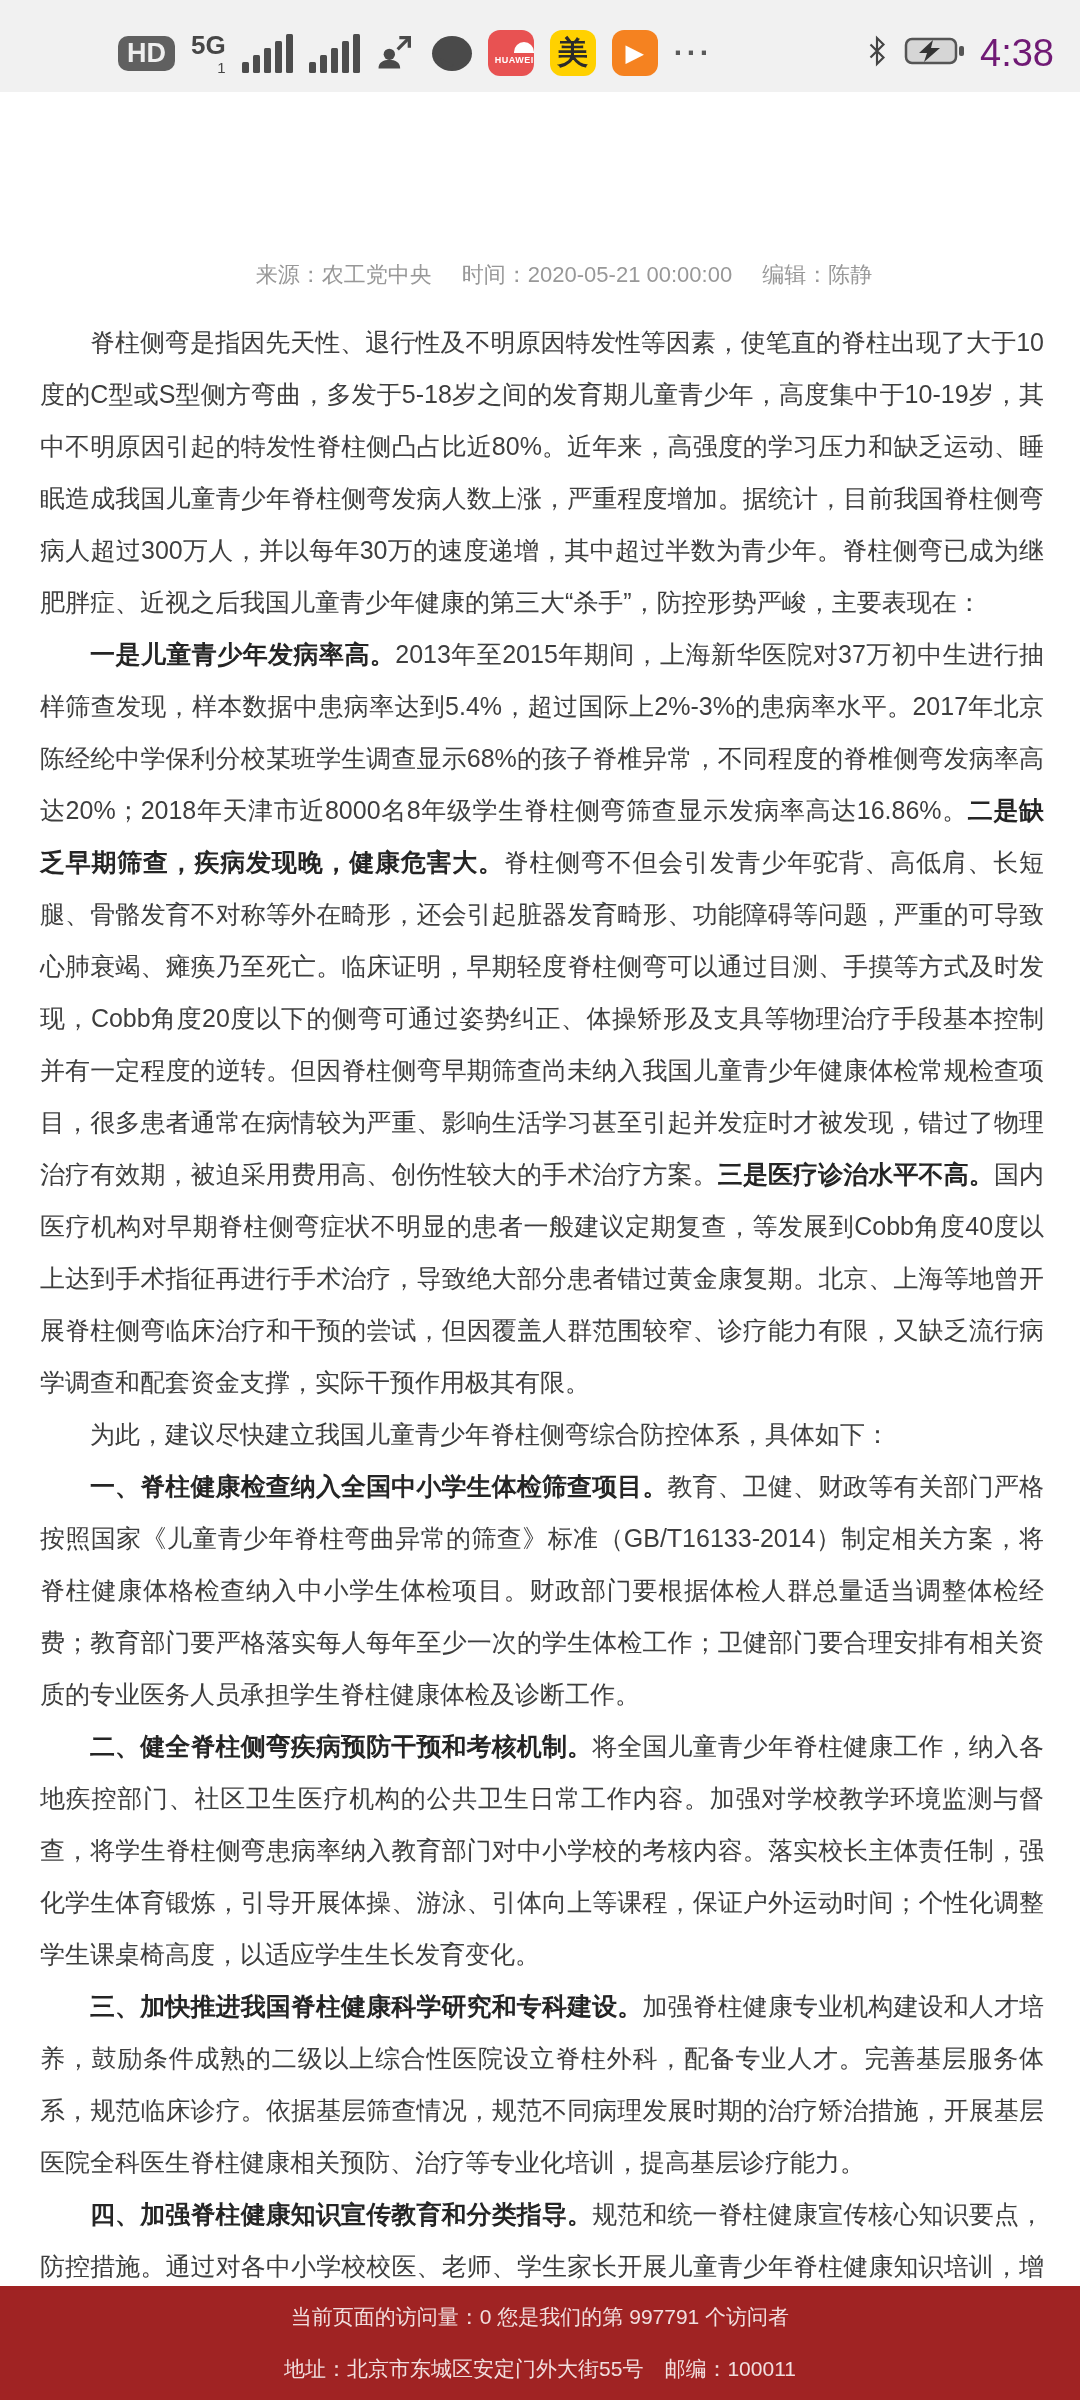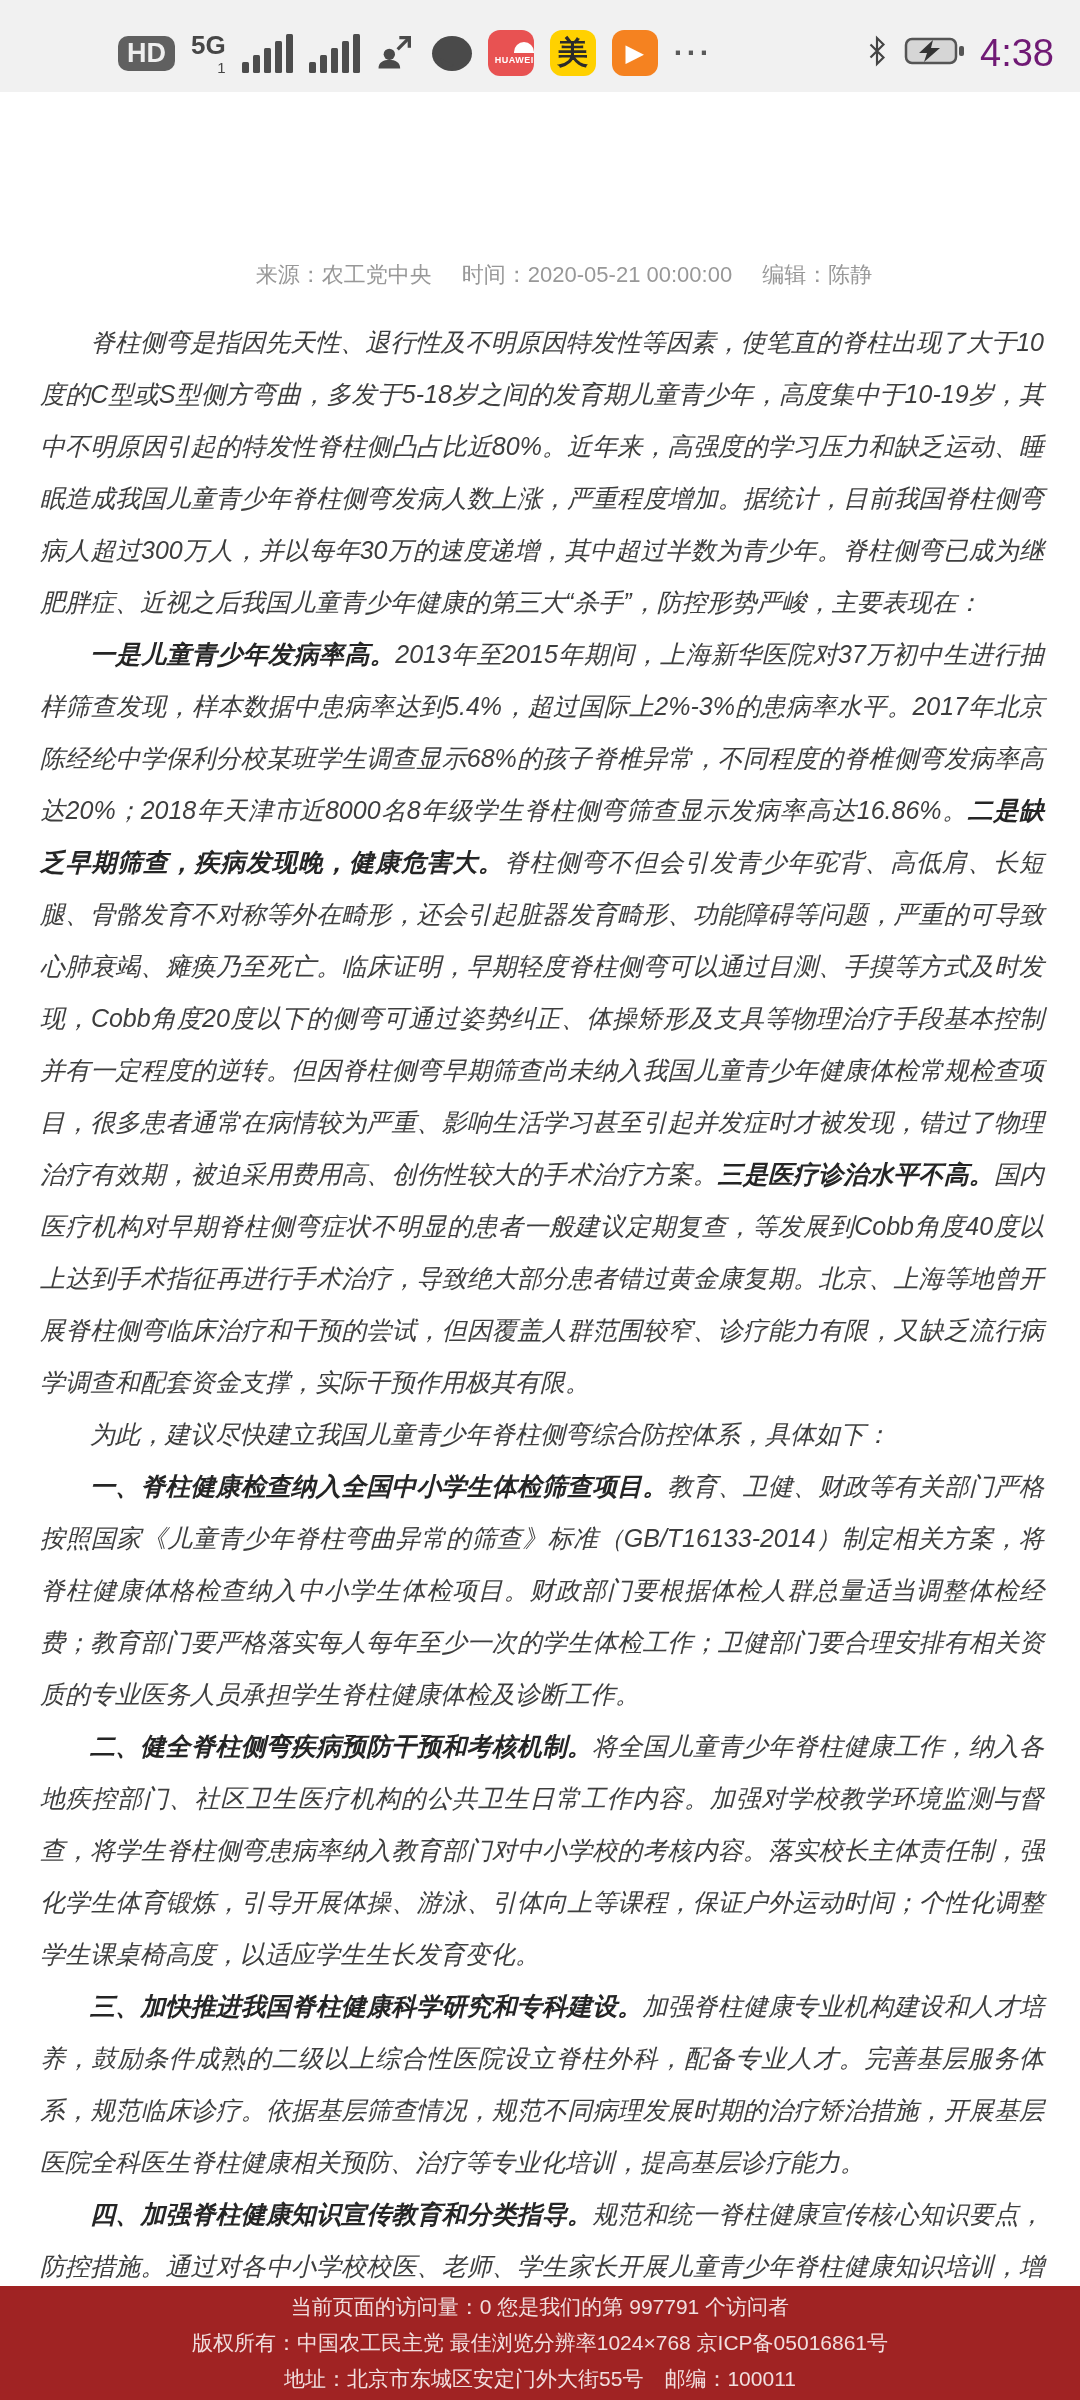--- a/index.html
+++ b/index.html
@@ -36,27 +36,27 @@
           box-shadow:0 8px 14px rgba(0,0,0,.28);}
   .nav-title{flex:1;margin:0 38px;font-size:46px;font-weight:700;color:#161616;
              white-space:nowrap;overflow:hidden;}
   .nav-more{font-size:30px;letter-spacing:8px;color:#111;font-weight:700;}
 
   
   .content{position:absolute;top:208px;left:0;width:100%;height:2192px;background:#fff;overflow:hidden;}
   .meta{margin-top:52px;text-align:center;font-size:22px;color:#989898;margin-left:48px;}
   .meta span{margin:0 12px;}
 
-  .article{margin:26px 36px 0 40px;font-size:25px;line-height:52px;color:#3e3e3e;text-align:justify;font-style:italic;}
+  .article{margin:26px 36px 0 40px;font-size:25px;line-height:52px;color:#3e3e3e;text-align:justify;}
   .para{margin:0;text-indent:2em;}
   .para .b{font-weight:700;color:#252525;}
 
   
   .site-footer{position:absolute;left:0;bottom:0;width:100%;height:114px;background:#a02323;
-               display:flex;flex-direction:column;justify-content:center;gap:8px;text-align:center;margin-top:8px;}
+               display:flex;flex-direction:column;justify-content:center;gap:24px;text-align:center;margin-top:8px;}
   .footer-line{font-size:21px;color:#f1dede;}
 </style>
 </head>
 <body>
 
 <div class="screen">
 
   <div class="statusbar">
     <span class="hd">HD</span>
     <span class="net">
@@ -125,17 +125,16 @@
         <p class="para"><span class="b">一是儿童青少年发病率高。</span><span>2013年至2015年期间，上海新华医院对37万初中生进行抽样筛查发现，样本数据中患病率达到5.4%，超过国际上2%-3%的患病率水平。2017年北京陈经纶中学保利分校某班学生调查显示68%的孩子脊椎异常，不同程度的脊椎侧弯发病率高达20%；2018年天津市近8000名8年级学生脊柱侧弯筛查显示发病率高达16.86%。</span><span class="b">二是缺乏早期筛查，疾病发现晚，健康危害大。</span><span>脊柱侧弯不但会引发青少年驼背、高低肩、长短腿、骨骼发育不对称等外在畸形，还会引起脏器发育畸形、功能障碍等问题，严重的可导致心肺衰竭、瘫痪乃至死亡。临床证明，早期轻度脊柱侧弯可以通过目测、手摸等方式及时发现，Cobb角度20度以下的侧弯可通过姿势纠正、体操矫形及支具等物理治疗手段基本控制并有一定程度的逆转。但因脊柱侧弯早期筛查尚未纳入我国儿童青少年健康体检常规检查项目，很多患者通常在病情较为严重、影响生活学习甚至引起并发症时才被发现，错过了物理治疗有效期，被迫采用费用高、创伤性较大的手术治疗方案。</span><span class="b">三是医疗诊治水平不高。</span><span>国内医疗机构对早期脊柱侧弯症状不明显的患者一般建议定期复查，等发展到Cobb角度40度以上达到手术指征再进行手术治疗，导致绝大部分患者错过黄金康复期。北京、上海等地曾开展脊柱侧弯临床治疗和干预的尝试，但因覆盖人群范围较窄、诊疗能力有限，又缺乏流行病学调查和配套资金支撑，实际干预作用极其有限。</span></p>
         <p class="para"><span>为此，建议尽快建立我国儿童青少年脊柱侧弯综合防控体系，具体如下：</span></p>
         <p class="para"><span class="b">一、脊柱健康检查纳入全国中小学生体检筛查项目。</span><span>教育、卫健、财政等有关部门严格按照国家《儿童青少年脊柱弯曲异常的筛查》标准（GB/T16133-2014）制定相关方案，将脊柱健康体格检查纳入中小学生体检项目。财政部门要根据体检人群总量适当调整体检经费；教育部门要严格落实每人每年至少一次的学生体检工作；卫健部门要合理安排有相关资质的专业医务人员承担学生脊柱健康体检及诊断工作。</span></p>
         <p class="para"><span class="b">二、健全脊柱侧弯疾病预防干预和考核机制。</span><span>将全国儿童青少年脊柱健康工作，纳入各地疾控部门、社区卫生医疗机构的公共卫生日常工作内容。加强对学校教学环境监测与督查，将学生脊柱侧弯患病率纳入教育部门对中小学校的考核内容。落实校长主体责任制，强化学生体育锻炼，引导开展体操、游泳、引体向上等课程，保证户外运动时间；个性化调整学生课桌椅高度，以适应学生生长发育变化。</span></p>
         <p class="para"><span class="b">三、加快推进我国脊柱健康科学研究和专科建设。</span><span>加强脊柱健康专业机构建设和人才培养，鼓励条件成熟的二级以上综合性医院设立脊柱外科，配备专业人才。完善基层服务体系，规范临床诊疗。依据基层筛查情况，规范不同病理发展时期的治疗矫治措施，开展基层医院全科医生脊柱健康相关预防、治疗等专业化培训，提高基层诊疗能力。</span></p>
         <p class="para"><span class="b">四、加强脊柱健康知识宣传教育和分类指导。</span><span>规范和统一脊柱健康宣传核心知识要点，防控措施。通过对各中小学校校医、老师、学生家长开展儿童青少年脊柱健康知识培训，增加学校脊柱健康课程，培养儿童青少年良好的饮食、运动、学习习惯及正确坐卧躺姿势等，预防脊柱侧弯的发生，实现学校和家庭知常识、会自查，医院早预防、早治疗。</span></p>
       </div>
 
     <div class="site-footer" style="background: rgb(160, 35, 35);">
         <div class="footer-line">当前页面的访问量：0 您是我们的第 997791 个访问者</div>
-        <div class="footer-line">版权所有：中国农工民主党 最佳浏览分辨率1024×768 京ICP备05016861号</div>
         <div class="footer-line">地址：北京市东城区安定门外大街55号　邮编：100011</div>
       </div>
   </div>
 </div>
 
 </body></html>

